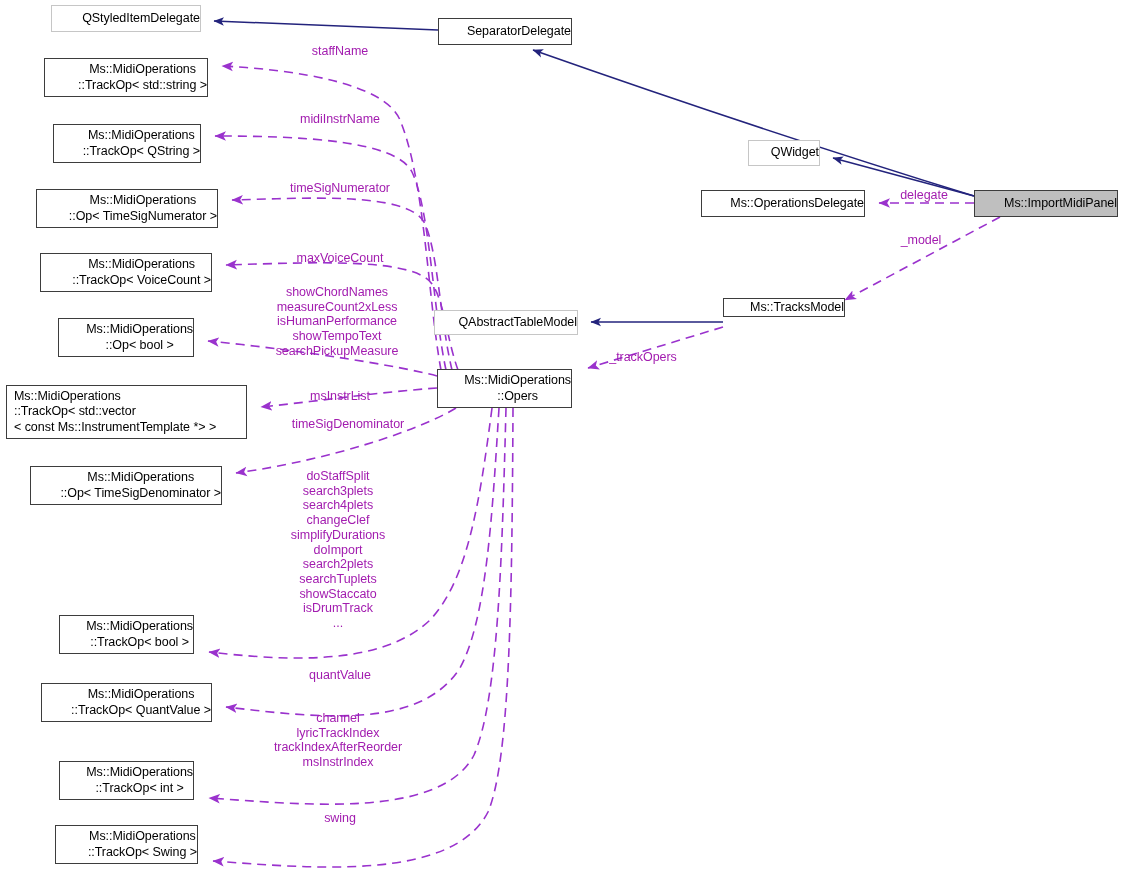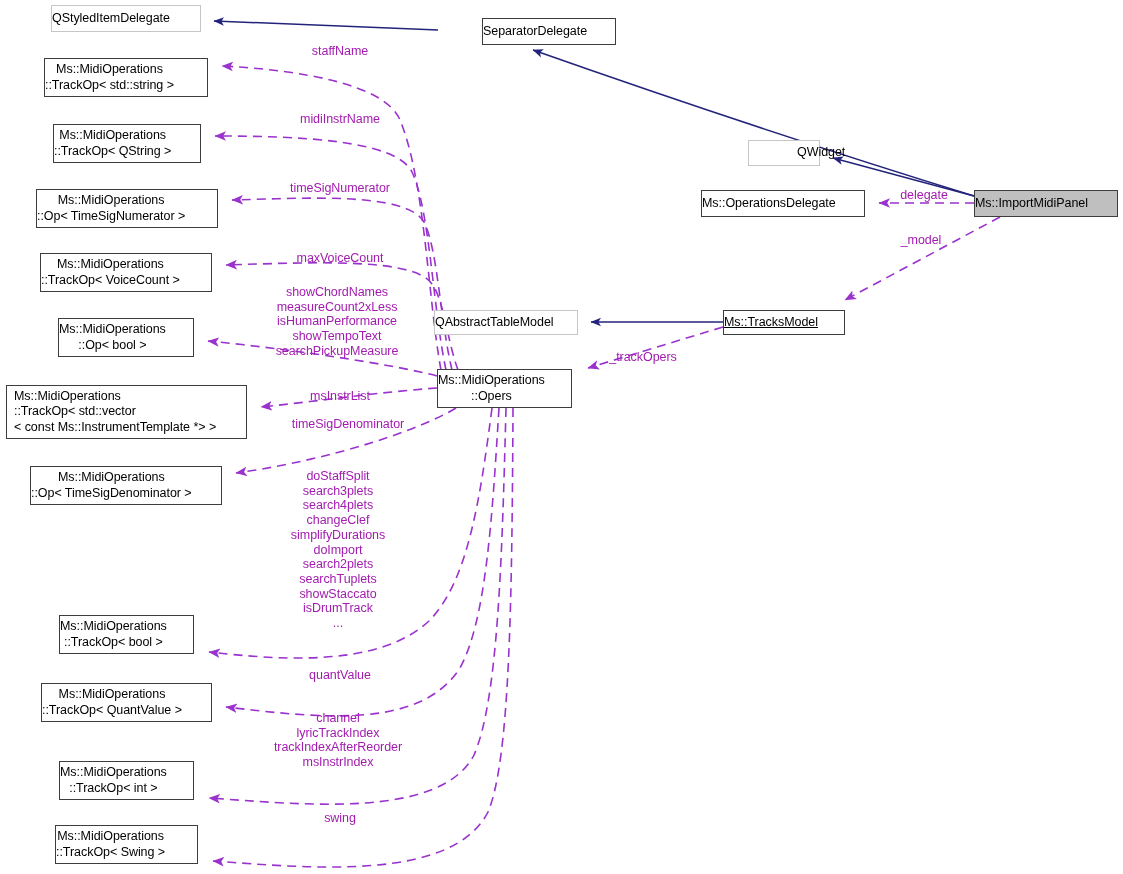--- a/index.html
+++ b/index.html
@@ -5,21 +5,21 @@
   html,body{margin:0;padding:0;background:#ffffff;}
   body{font-family:"Liberation Sans","DejaVu Sans",sans-serif;}
   #diagram{position:relative;width:1123px;height:874px;background:#ffffff;overflow:hidden;}
   svg.edges{position:absolute;left:0;top:0;width:1123px;height:874px;pointer-events:none;}
 
   .node{
     position:absolute;
     box-sizing:border-box;
     display:flex;
     flex-direction:column;
-    align-items:flex-start;
+    align-items:flex-end;
     justify-content:center;
     text-align:center;
     font-size:12.5px;
     line-height:15.5px;
     color:#000000;
     background:#ffffff;
     white-space:pre;
     letter-spacing:-0.05px;
   }
   .node.internal{border:1.4px solid #3d3d3d;}
@@ -76,21 +76,21 @@
       <path d="M499,408 C492,520 486,620 460,668 C420,730 320,718 226,707" marker-end="url(#arrUse)"></path>
       <path d="M506,408 C502,560 498,700 474,755 C440,820 300,804 209,798" marker-end="url(#arrUse)"></path>
       <path d="M513,408 C512,600 510,760 488,812 C452,882 310,868 213,861" marker-end="url(#arrUse)"></path>
     </g>
   </svg>
 
   <div class="node external" style="left:51px;top:5px;width:150px;height:27px;">
     <span>QStyledItemDelegate</span>
   </div>
 
-  <div class="node internal" style="left:438px;top:18px;width:134px;height:27px;margin-left:44px;">
+  <div class="node internal" style="left:438px;top:18px;width:134px;height:27px;">
     <span>SeparatorDelegate</span>
   </div>
 
   <div class="node internal" style="left:44px;top:58px;width:164px;height:39px;">
     <span>Ms::MidiOperations
 ::TrackOp&lt; std::string &gt;</span>
   </div>
 
   <div class="node internal" style="left:53px;top:124px;width:148px;height:39px;">
     <span>Ms::MidiOperations
@@ -116,21 +116,21 @@
 
   <div class="node internal" style="left:40px;top:253px;width:172px;height:39px;">
     <span>Ms::MidiOperations
 ::TrackOp&lt; VoiceCount &gt;</span>
   </div>
 
   <div class="node external" style="left:434px;top:310px;width:144px;height:25px;">
     <span>QAbstractTableModel</span>
   </div>
 
-  <div class="node internal" style="left:723px;top:310px;width:122px;height:25px;text-decoration:underline;">
+  <div class="node internal" style="left:723px;top:298px;width:122px;height:19px;">
     <span>Ms::TracksModel</span>
   </div>
 
   <div class="node internal" style="left:58px;top:318px;width:136px;height:39px;">
     <span>Ms::MidiOperations
 ::Op&lt; bool &gt;</span>
   </div>
 
   <div class="node internal" style="left:437px;top:369px;width:135px;height:39px;">
     <span>Ms::MidiOperations

